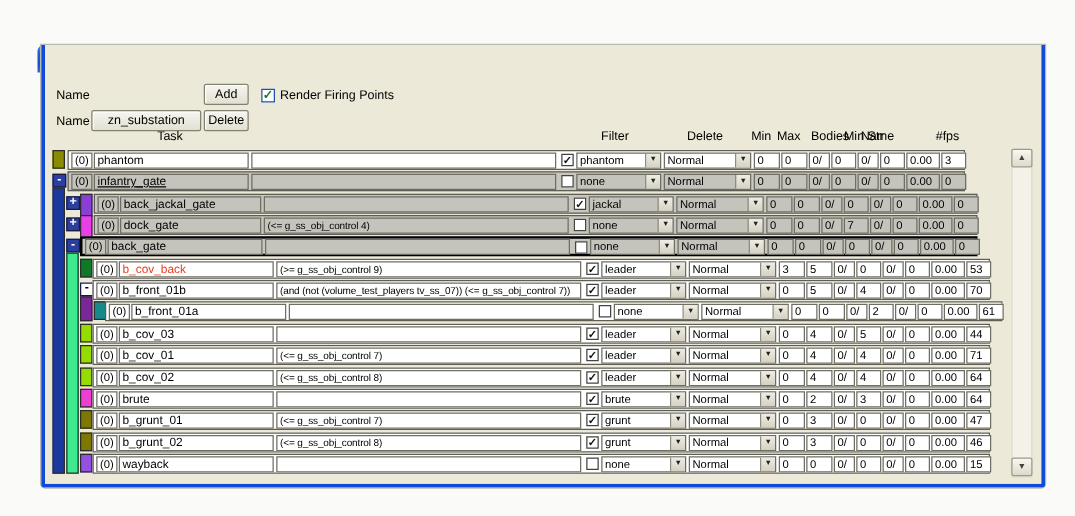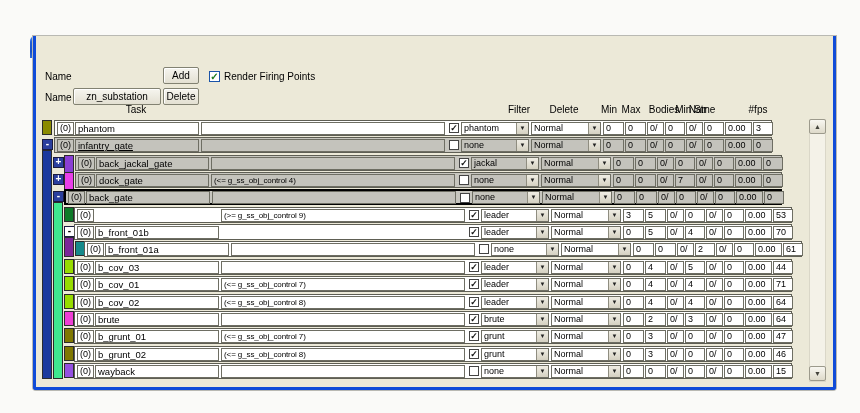--- a/index.html
+++ b/index.html
@@ -77,21 +77,21 @@
   <div class="pushbtn" style="left:163px;top:67px;width:36px;height:17px;">Add</div>
   <div class="lbl" style="left:45px;top:92px;">Name</div>
   <div class="pushbtn" style="left:73px;top:88px;width:88px;height:17px;">zn_substation</div>
   <div class="pushbtn" style="left:163px;top:88px;width:36px;height:17px;">Delete</div>
   <div class="cb" style="left:209px;top:71px;" id="rfp-cb">✓</div>
   <div class="lbl" style="left:224px;top:71px;">Render Firing Points</div>
 
   <div id="grid">
       <div class="hdr" style="left: 136px; top: 104px;">Task</div>
       <div class="hdr" style="left: 321px; top: 104px; margin-top: 18px;">Conditions</div>
-      <div class="hdr" style="left: 492px; top: 104px; margin-left: 27px;">Filter</div>
+      <div class="hdr" style="left: 492px; top: 104px;">Filter</div>
       <div class="hdr" style="left: 564px; top: 104px;">Delete</div>
       <div class="hdr" style="left: 609px; top: 104px;">Min</div>
       <div class="hdr" style="left: 631px; top: 104px;">Max</div>
       <div class="hdr" style="left: 664px; top: 104px;">Bodies</div>
       <div class="hdr" style="left: 702px; top: 104px;">Name</div>
       <div class="hdr" style="left: 691px; top: 104px;">Min Str</div>
       <div class="hdr" style="left: 758px; top: 104px;">#fps</div>
       <div class="swatch" style="left: 42px; top: 120px; height: 15px; background: rgb(139, 139, 0);"></div>
       <div class="strip w" style="left: 54px; top: 120px; width: 718px;">
         <div class="cell wf" style="left: 2px; width: 17px;">(0)</div>
@@ -177,38 +177,40 @@
         <div class="cell gf" style="left: 592px; width: 17px;">0/</div>
         <div class="cell gf" style="left: 610px; width: 20px;">0</div>
         <div class="cell gf" style="left: 631px; width: 17px;">0/</div>
         <div class="cell gf" style="left: 649px; width: 20px;">0</div>
         <div class="cell gf" style="left: 670px; width: 27px;">0.00</div>
         <div class="cell gf" style="left: 698px; width: 20px;">0</div>
       </div>
       <div class="swatch" style="left: 64px; top: 207px; height: 15px; background: rgb(14, 122, 40);"></div>
       <div class="strip w" style="left: 74px; top: 207px; width: 718px;">
         <div class="cell wf" style="left: 2px; width: 17px;">(0)</div>
+        <div class="cell wf taskname" style="left: 20px; width: 124px; color: rgb(232, 64, 28);">b_cov_back</div>
         <div class="cell wf condtxt" style="left: 146px; width: 244px;">(&gt;= g_ss_obj_control 9)</div>
         <div class="rowcb" style="left: 394px;">✓</div>
         <div class="cell wf" style="left: 406px; width: 68px;">leader<div class="dd-arrow">▼</div></div>
         <div class="cell wf" style="left: 476px; width: 70px;">Normal<div class="dd-arrow">▼</div></div>
         <div class="cell wf" style="left: 548px; width: 21px;">3</div>
         <div class="cell wf" style="left: 570px; width: 21px;">5</div>
         <div class="cell wf" style="left: 592px; width: 17px;">0/</div>
         <div class="cell wf" style="left: 610px; width: 20px;">0</div>
         <div class="cell wf" style="left: 631px; width: 17px;">0/</div>
         <div class="cell wf" style="left: 649px; width: 20px;">0</div>
         <div class="cell wf" style="left: 670px; width: 27px;">0.00</div>
         <div class="cell wf" style="left: 698px; width: 20px;">53</div>
       </div>
       <div class="expander" style="left: 64px; top: 226px; background: rgb(255, 255, 255); color: rgb(0, 0, 0);">-</div>
       <div class="swatch" style="left: 64px; top: 237px; height: 20px; background: rgb(124, 39, 153);"></div>
       <div class="strip w" style="left: 74px; top: 224px; width: 718px;">
         <div class="cell wf" style="left: 2px; width: 17px;">(0)</div>
         <div class="cell wf taskname" style="left: 20px; width: 124px;">b_front_01b</div>
+        <div class="cell wf condtxt" style="left: 146px; width: 244px;">(and (not (volume_test_players tv_ss_07)) (&lt;= g_ss_obj_control 7))</div>
         <div class="rowcb" style="left: 394px;">✓</div>
         <div class="cell wf" style="left: 406px; width: 68px;">leader<div class="dd-arrow">▼</div></div>
         <div class="cell wf" style="left: 476px; width: 70px;">Normal<div class="dd-arrow">▼</div></div>
         <div class="cell wf" style="left: 548px; width: 21px;">0</div>
         <div class="cell wf" style="left: 570px; width: 21px;">5</div>
         <div class="cell wf" style="left: 592px; width: 17px;">0/</div>
         <div class="cell wf" style="left: 610px; width: 20px;">4</div>
         <div class="cell wf" style="left: 631px; width: 17px;">0/</div>
         <div class="cell wf" style="left: 649px; width: 20px;">0</div>
         <div class="cell wf" style="left: 670px; width: 27px;">0.00</div>

